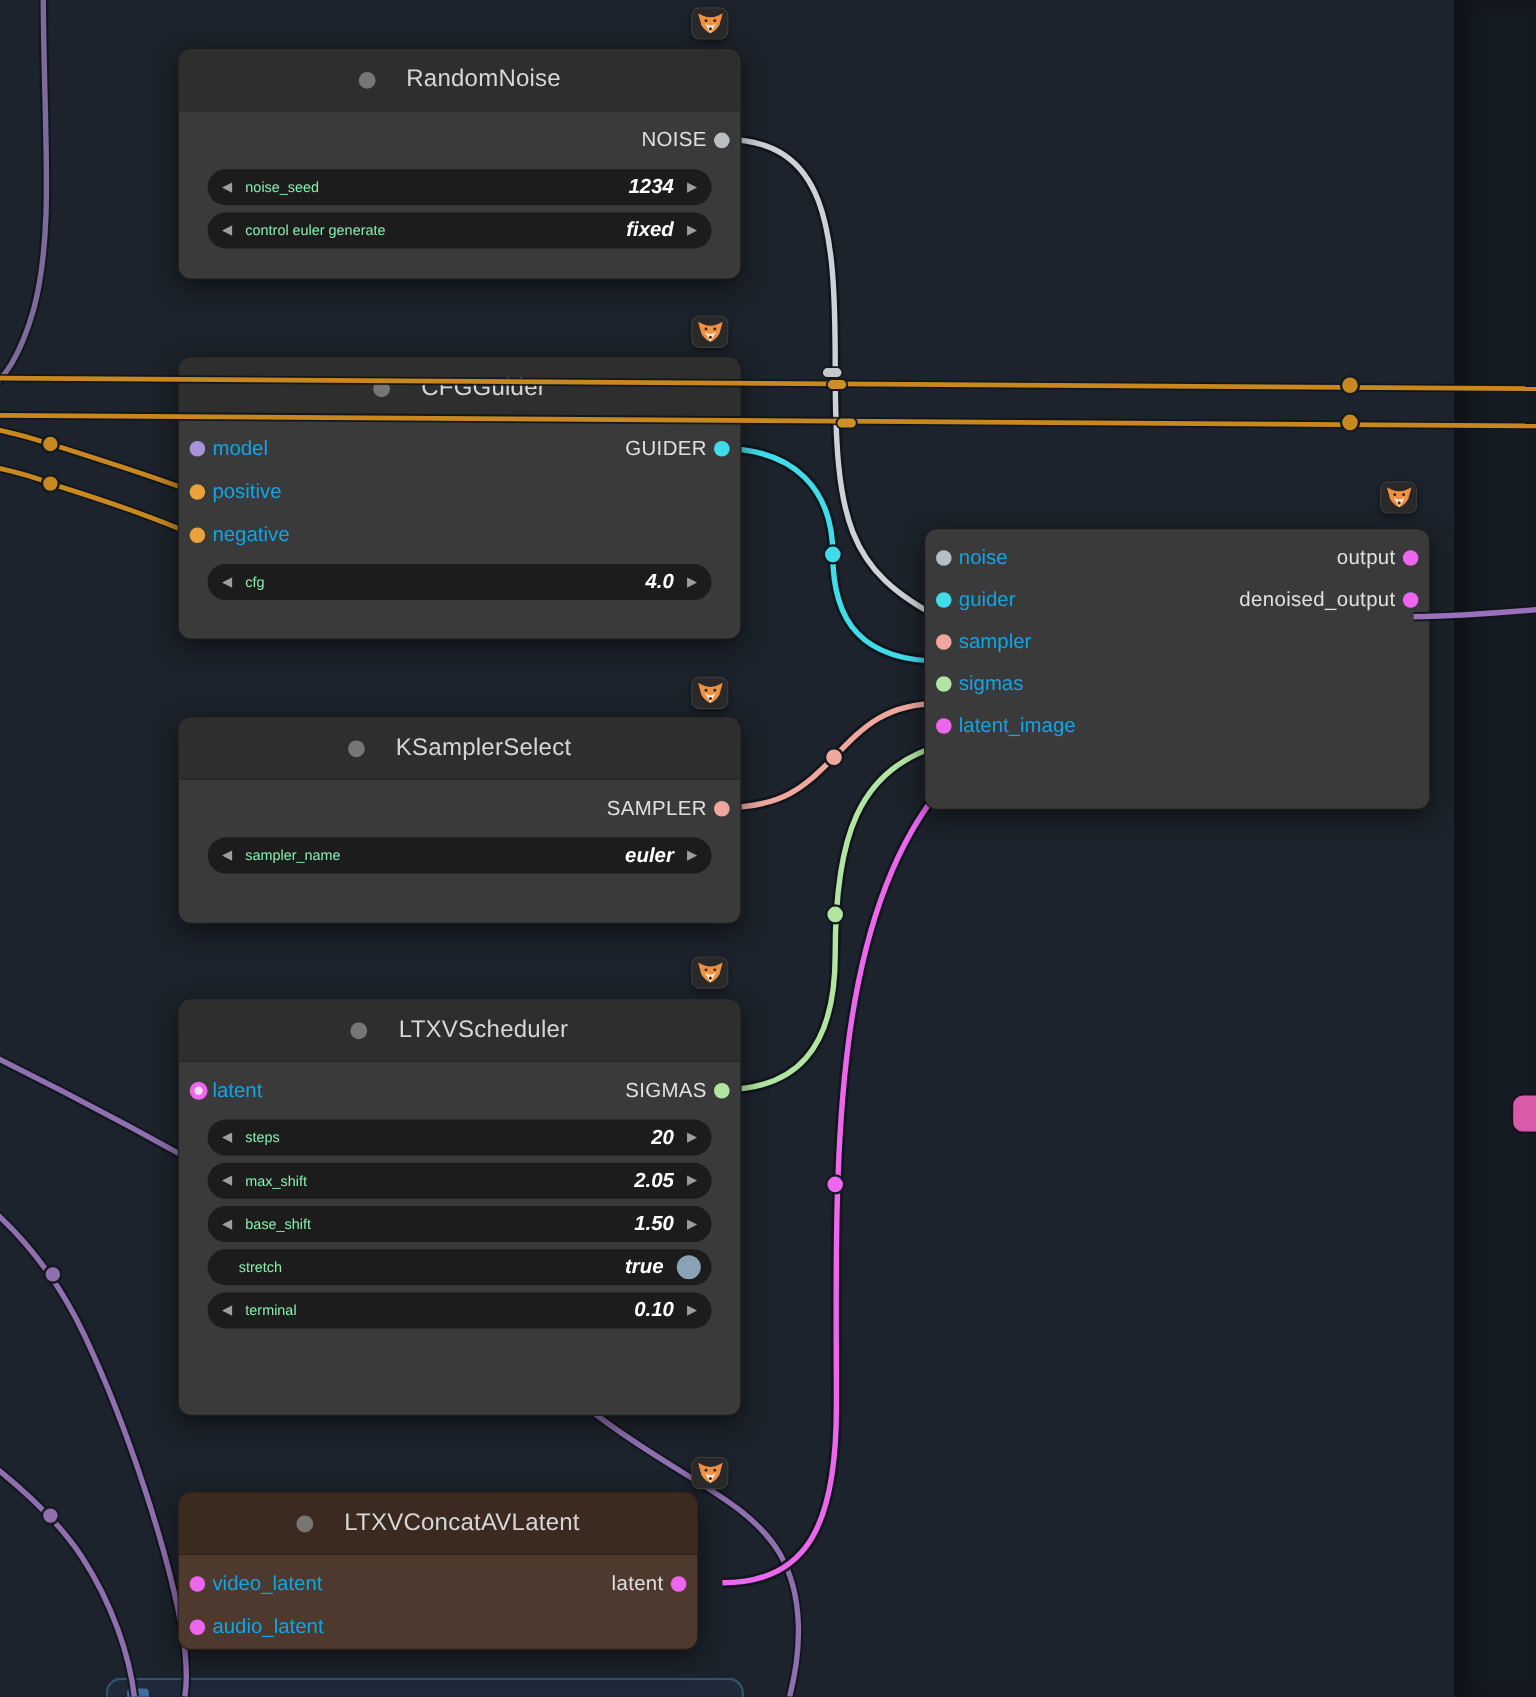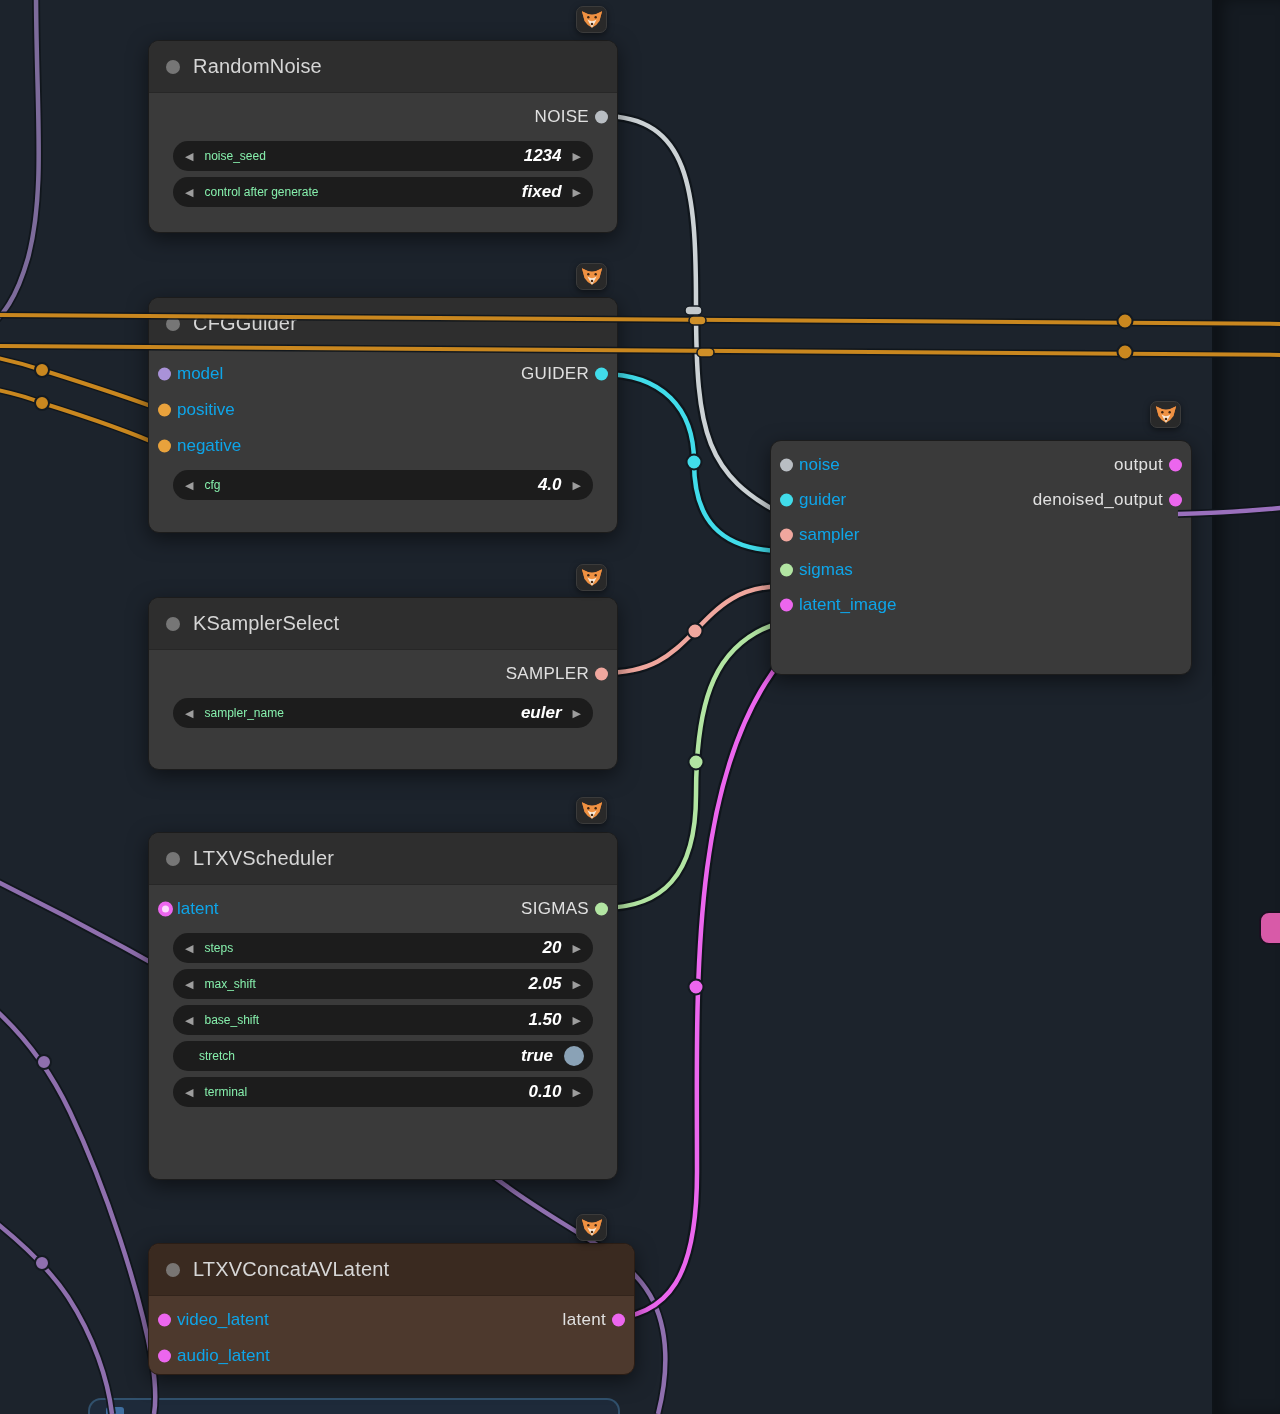--- a/index.html
+++ b/index.html
@@ -32,23 +32,23 @@
 
   
   .node{
     position:absolute;
     background:#3a3a3a;
     border:1px solid #1c1c1c;
     border-radius:11px;
     box-shadow:0 6px 20px rgba(0,0,0,.5);
   }
   .node-title{
-    height:52px; display:flex; align-items:center; gap:13px;
-    padding:0 17px; background:#2e2e2e;
-    border-radius:10px 10px 0 0; border-bottom:1px solid #272727;
+    height:52px; display:flex; align-items:center; gap:26px;
+    padding:0 5px; background:#2e2e2e;
+    border-radius:10px 10px 0 0; border-bottom:1px solid #272727;justify-content:center;
   }
   .node.brown{ background:#4d392d; border-color:#2a1d15; }
   .node.brown .node-title{ background:#3a2a20; border-bottom-color:#32241b; }
   .collapse-dot{ width:14px; height:14px; border-radius:50%; background:#888; opacity:.8; flex:0 0 auto; }
   .title-text{ font-size:20px; color:#d6d6d6; letter-spacing:.2px; white-space:nowrap; }
   .node-body{ padding-top:6px; }
 
   .row{ position:relative; height:36px; display:flex; align-items:center; padding:0 28px; }
   .rows-35 .row{ height:35px; }
   .in-label{ font-size:17px; color:#0ea5e9; }
@@ -150,21 +150,21 @@
       <span class="dot out c-noise"></span>
     </div>
     <div class="widget">
       <span class="arrow">◀</span>
       <span class="w-label">noise_seed</span>
       <span class="w-value">1234</span>
       <span class="arrow">▶</span>
     </div>
     <div class="widget">
       <span class="arrow">◀</span>
-      <span class="w-label">control after generate</span>
+      <span class="w-label">control euler generate</span>
       <span class="w-value">fixed</span>
       <span class="arrow">▶</span>
     </div>
   </div>
 </div>
 
 <div class="node z3" style="left:148px;top:297px;width:470px;height:236px">
   <div class="node-title">
     <span class="collapse-dot"></span>
     <span class="title-text">CFGGuider</span>
@@ -249,21 +249,21 @@
     </div>
     <div class="widget">
       <span class="arrow">◀</span>
       <span class="w-label">terminal</span>
       <span class="w-value">0.10</span>
       <span class="arrow">▶</span>
     </div>
   </div>
 </div>
 
-<div class="node brown z3" style="left:148px;top:1243px;width:487px;height:132px">
+<div class="node brown z3" style="left:148px;top:1243px;width:434px;height:132px">
   <div class="node-title">
     <span class="collapse-dot"></span>
     <span class="title-text">LTXVConcatAVLatent</span>
   </div>
   <div class="node-body">
     <div class="row">
       <span class="dot in c-latent"></span>
       <span class="in-label">video_latent</span>
       <span class="out-label">latent</span>
       <span class="dot out c-latent"></span>

